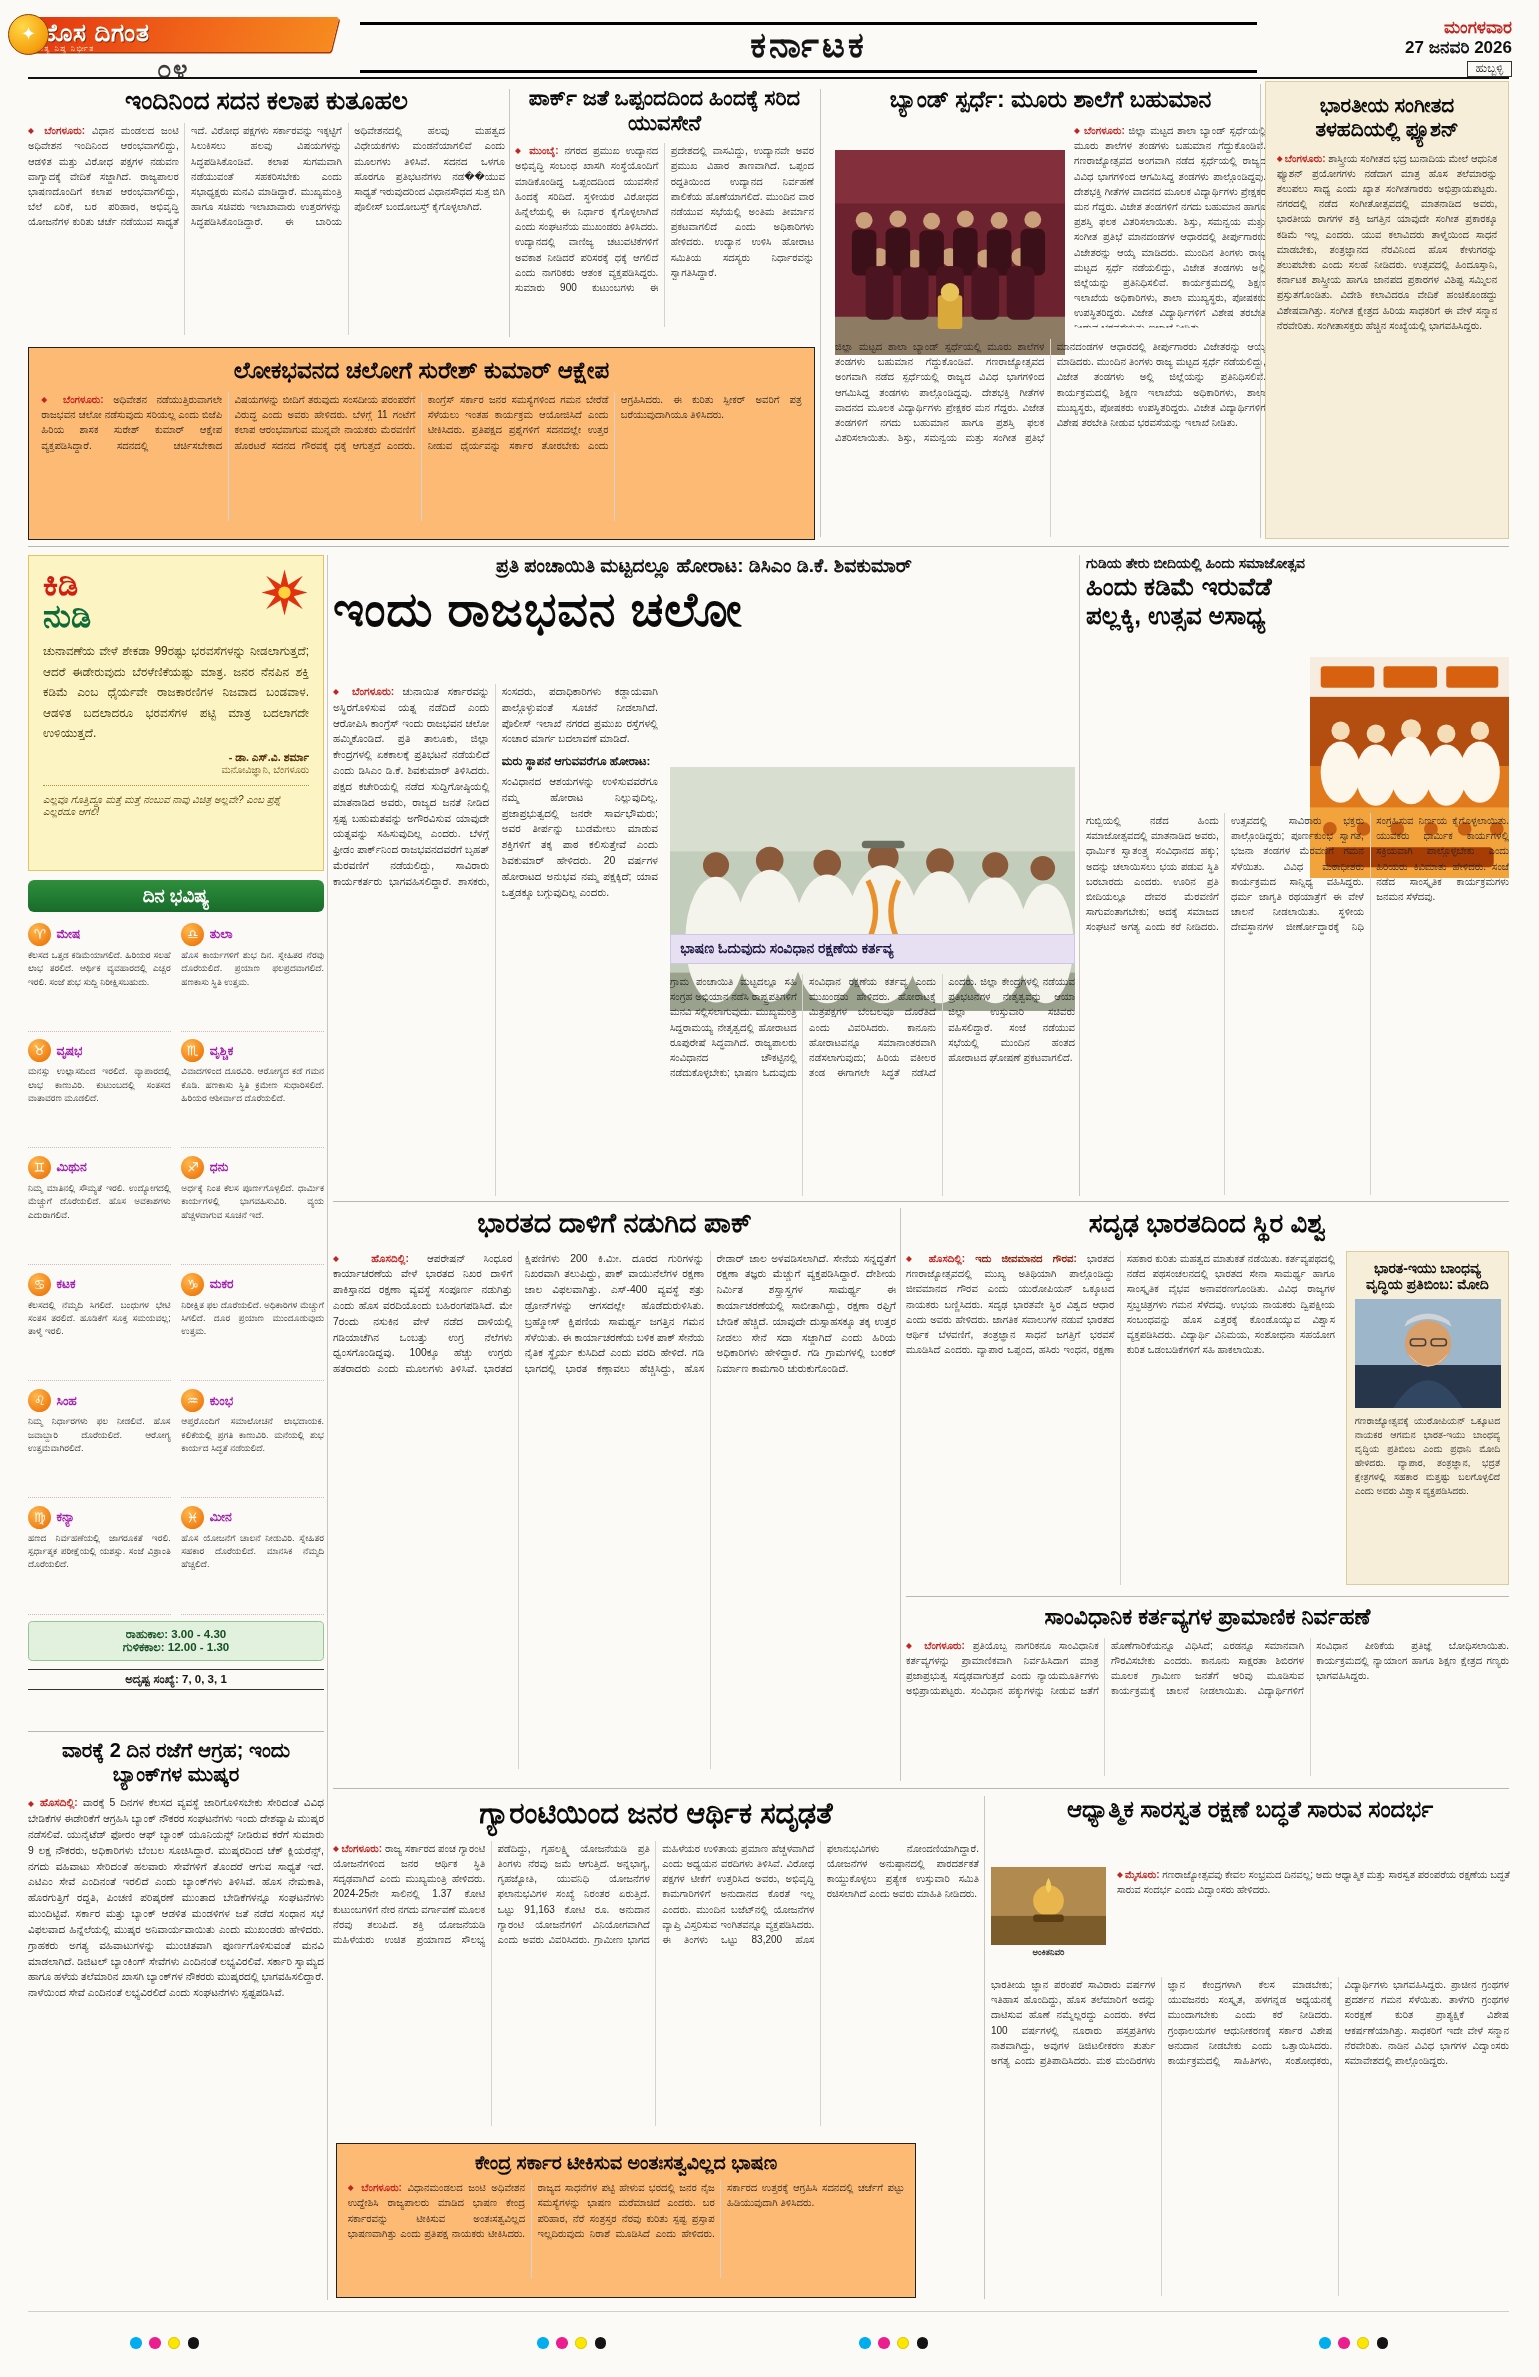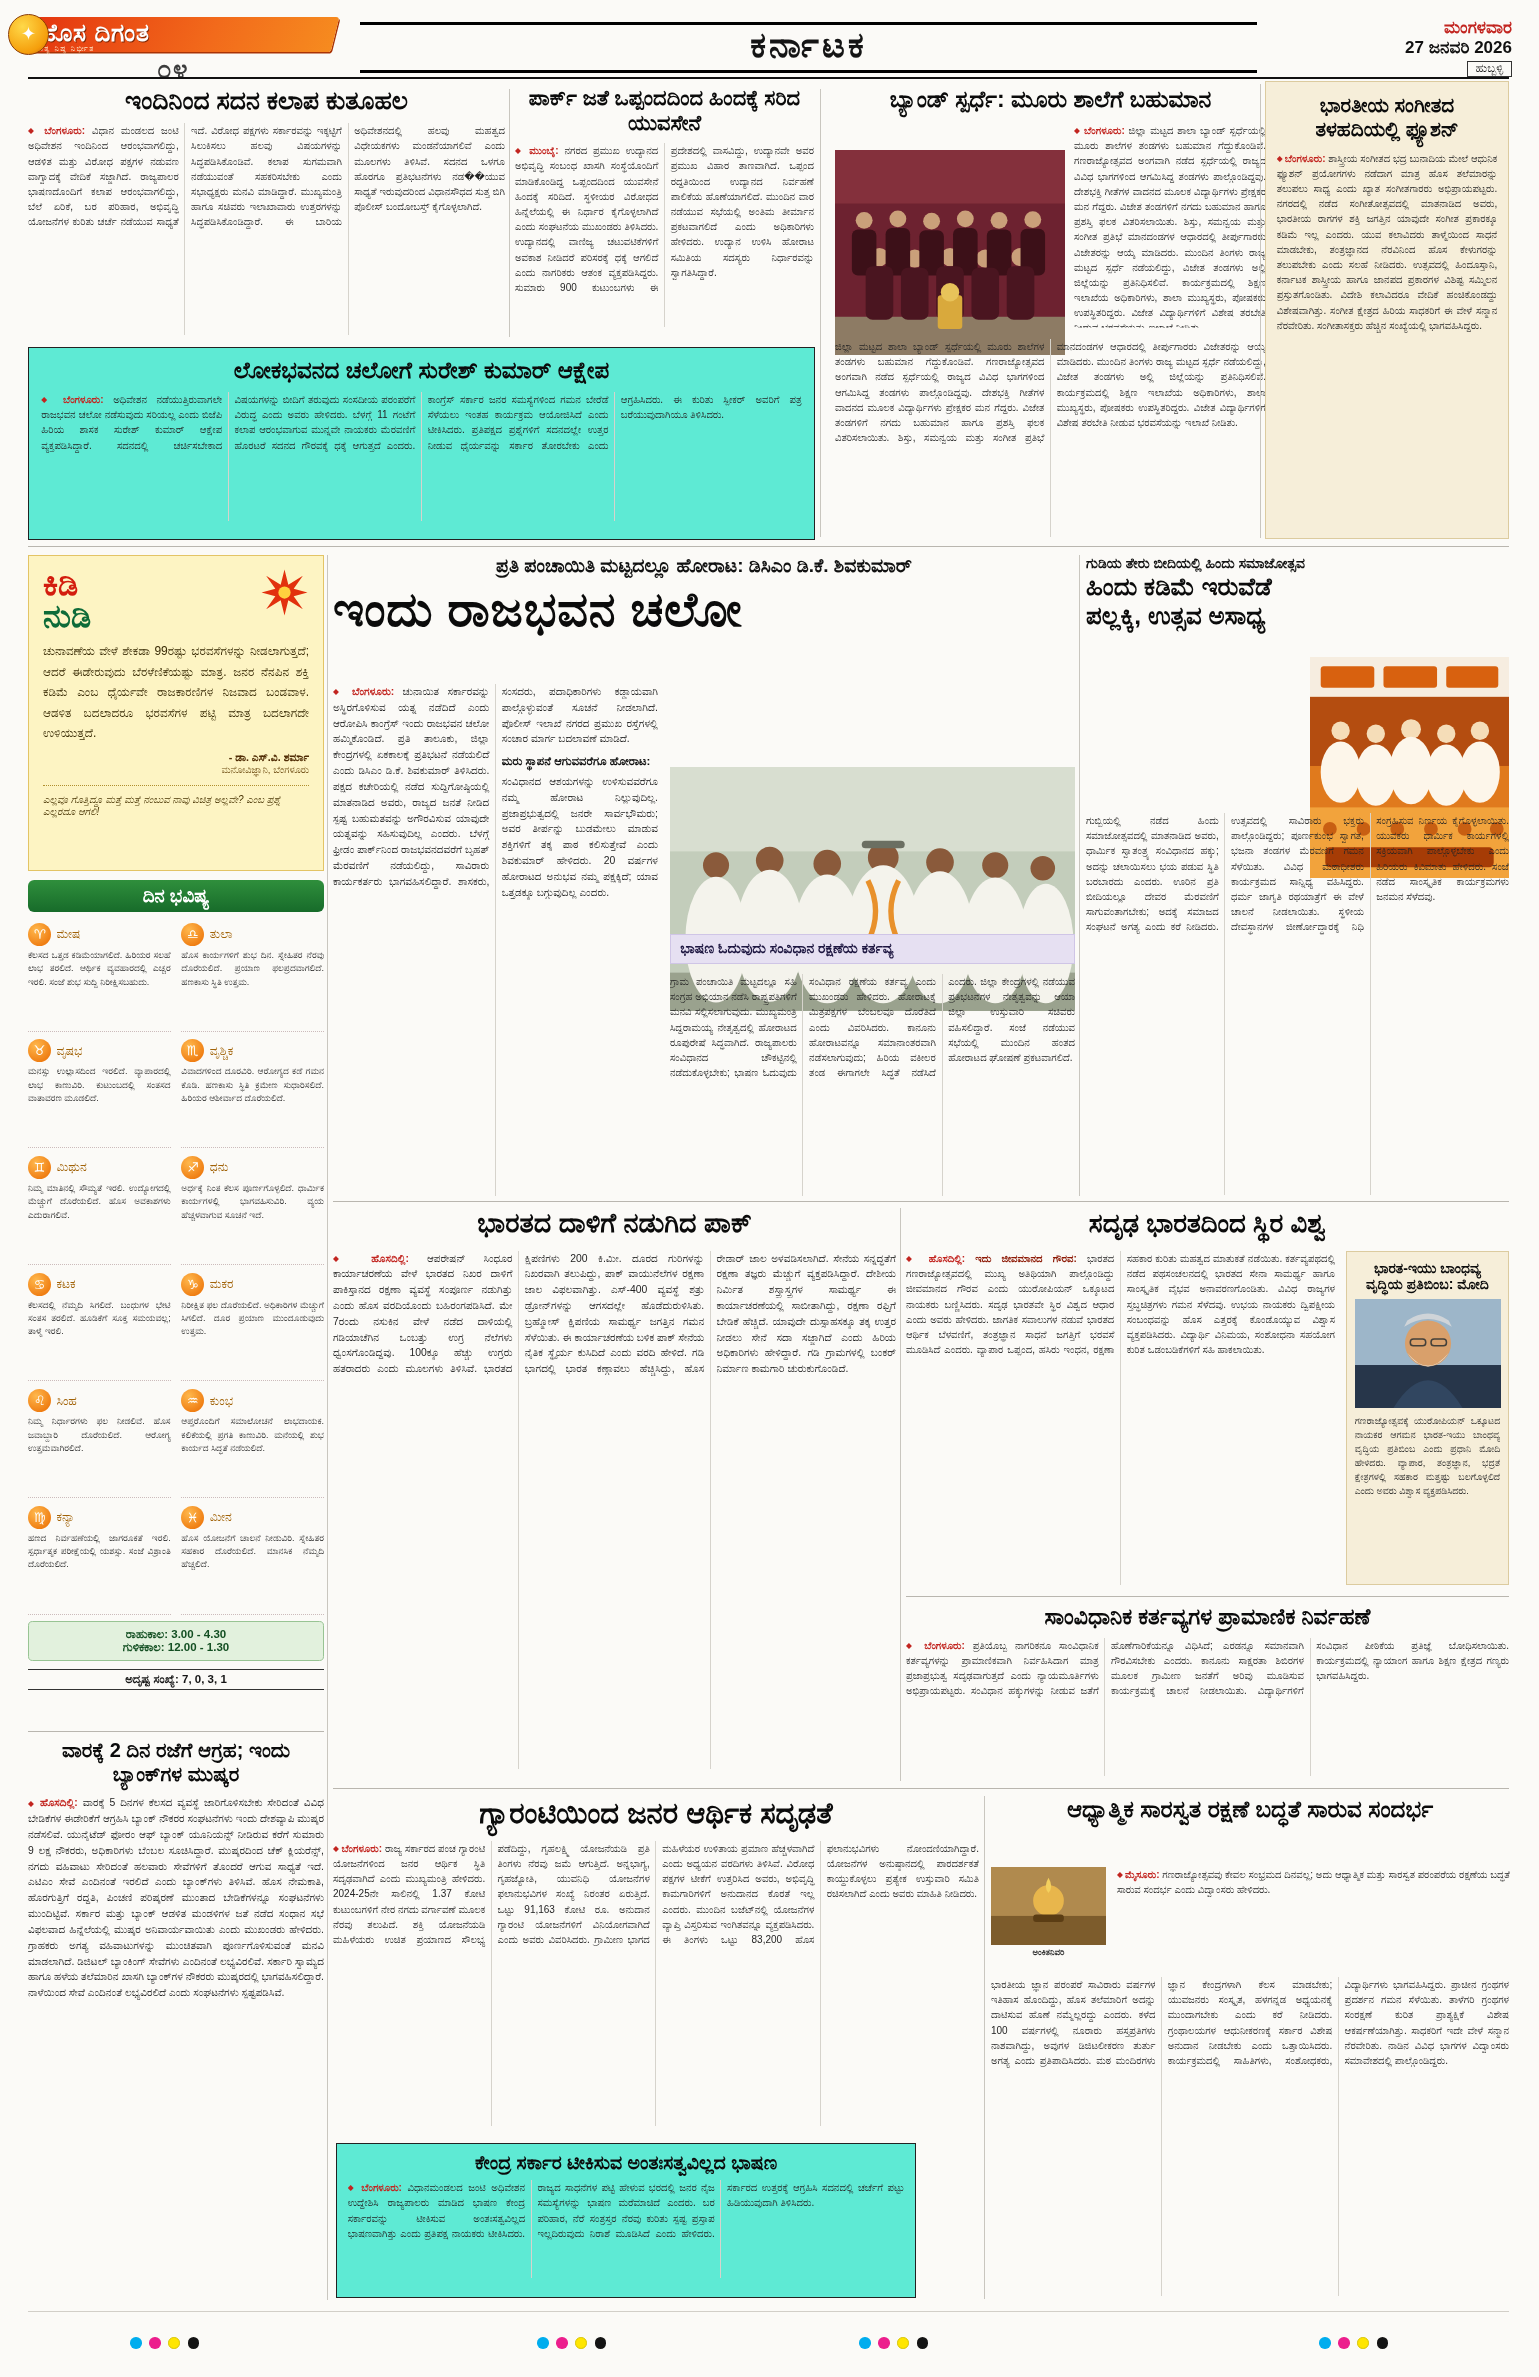--- a/index.html
+++ b/index.html
@@ -17,21 +17,21 @@
   .cols-2 { column-count:2; column-gap:12.3px; column-rule:0.8px solid #d6d3cc; }
   .cols-3 { column-count:3; column-gap:12.3px; column-rule:0.8px solid #d6d3cc; }
   .cols-4 { column-count:4; column-gap:12.3px; column-rule:0.8px solid #d6d3cc; }
   .dateline { color:#c22520; font-weight:bold; }
   .dateline::before { content:"◆ "; color:#c22520; font-size:7.7px; vertical-align:0.8px; }
   .vline { position:absolute; width:0.8px; background:#c9c6bf; }
   .hline { position:absolute; height:0.8px; background:#b9b6af; }
   .photo { position:relative; overflow:hidden; background:#888; }
   .photo svg { display:block; width:100%; height:100%; }
   .purple-bar { background:#e6e0f2; border:0.8px solid #cfc5e6; font-weight:bold; font-size:14px; padding:5.4px 9.2px; color:#1d1640; }
-  .boxed { border:1.5px solid #222; background:#5eead4; }
+  .boxed { border:1.5px solid #222; background:#fdba74; }
   .cream { background:#f6eed9; border:0.8px solid #dccb9f; }
 
   
   .ribbon { position:absolute; left:0; top:0; width:307px; height:35px; background:linear-gradient(100deg,#e4350f,#f26a1b 60%,#f68b1f); transform:skewX(-14deg); border-radius:3.1px; box-shadow:1.5px 1.5px 0 #a93305; }
   .ribbon-inner { position:absolute; left:10.7px; top:1.5px; width:296px; color:#fff; }
   .paper-name { font-size:24.5px; font-weight:bold; letter-spacing:0.8px; text-shadow:0.8px 0.8px 0 #7e2604; }
   .paper-tag { font-size:7.7px; color:#ffe9c9; margin-top:-2.3px; letter-spacing:1.5px; }
   .emblem { position:absolute; left:-20px; top:-3.1px; width:41px; height:41px; border-radius:50%; background:radial-gradient(circle at 35% 30%,#ffd949,#f59e0b 70%,#c2570a); border:1.5px solid #8a3c05; color:#fff; font-size:18.4px; text-align:center; line-height:38px; }
   .page-num { position:absolute; left:129px; top:37px; font-size:26px; font-weight:bold; color:#3c3c3c; letter-spacing:1.5px; }
   .section-banner { border-top:3.8px solid #000; border-bottom:3.8px solid #000; }
@@ -48,21 +48,21 @@
   .kidi-author { font-size:10.7px; font-weight:bold; text-align:right; color:#512d05; margin-top:7.7px; }
   .kidi-role { font-size:9.6px; text-align:right; color:#6b4a10; }
   .kidi-note { font-size:10px; font-style:italic; color:#4a3605; border-top:0.8px dotted #b08f2e; margin-top:9.2px; padding-top:7.7px; }
 
   
   .horo-head { height:32px; background:linear-gradient(180deg,#2f8f3c,#176b2a); color:#fff; font-size:18.4px; font-weight:bold; text-align:center; line-height:31px; border-radius:6.1px; }
   .horo-grid { display:grid; grid-template-columns:1fr 1fr; column-gap:10.7px; row-gap:4.6px; margin-top:7.7px; }
   .zitem { border-bottom:0.8px dotted #cbb; padding:3.1px 0 4.6px; min-height:112px; }
   .zhead { display:flex; align-items:center; gap:5.4px; margin-bottom:3.1px; }
   .zicon { display:inline-block; width:23px; height:23px; border-radius:50%; background:radial-gradient(circle at 35% 30%,#ffb84d,#ef7d12 75%); color:#fff; font-size:13px; text-align:center; line-height:23px; flex:0 0 23px; }
-  .zname { font-size:12.3px; font-weight:normal; color:#a16207; }
+  .zname { font-size:12.3px; font-weight:bold; color:#a21caf; }
   .ztext { font-size:9px; line-height:1.48; text-align:justify; color:#2c2c2c; }
   .horo-times { background:#e2f1dd; border:0.8px solid #98c493; color:#134f22; font-weight:bold; font-size:11.5px; text-align:center; padding:6.1px 3.1px; border-radius:4.6px; margin-top:6.1px; }
   .horo-lucky { font-size:11.5px; font-weight:bold; text-align:center; border-top:1.5px solid #333; border-bottom:1.5px solid #333; padding:3.1px 0; margin-top:7.7px; }
 
   .footer-dots { position:absolute; display:flex; gap:7.7px; }
   .dot { width:11.5px; height:11.5px; border-radius:50%; }
   .dot.c { background:#00adee; } .dot.m { background:#ec1e8d; }
   .dot.y { background:#ffe600; border:0.8px solid #d8c400; } .dot.k { background:#141414; }
 
   .inset-caption { font-size:8.4px; color:#333; text-align:center; margin-top:2.3px; font-weight:bold; }

